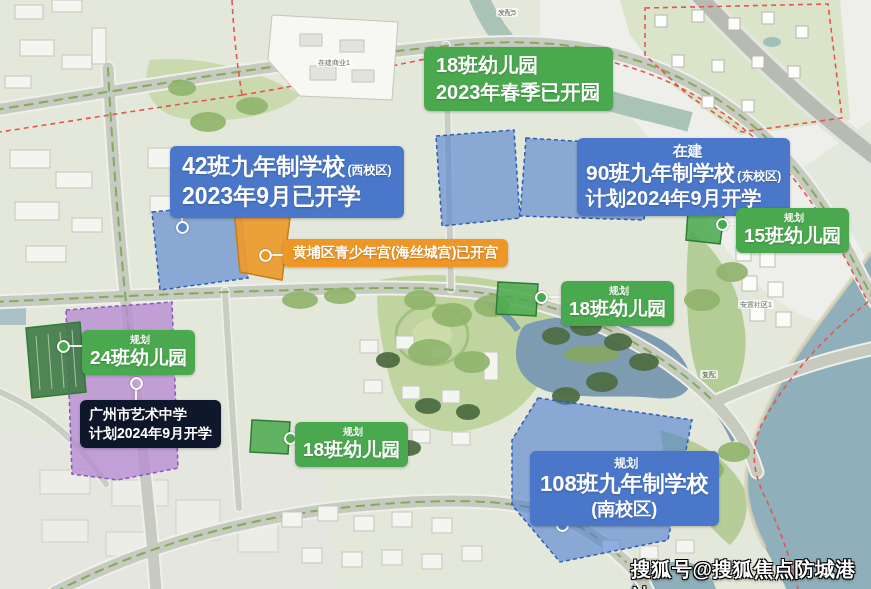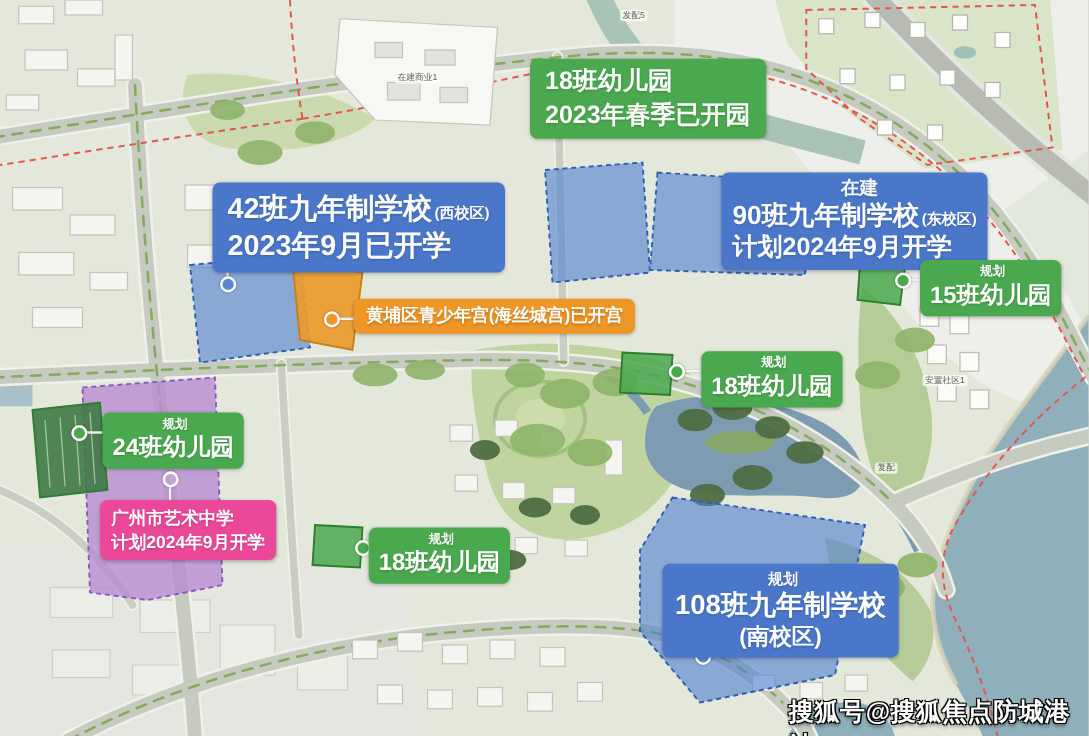--- a/index.html
+++ b/index.html
@@ -6,21 +6,21 @@
   .stage{position:relative;width:871px;height:589px;overflow:hidden;
          font-family:"Liberation Sans","DejaVu Sans",sans-serif;background:#e4e8da;}
   .stage svg{position:absolute;left:0;top:0;}
   
   .co{position:absolute;border-radius:6px;color:#fff;font-weight:bold;
       box-shadow:0 1px 3px rgba(0,0,0,.25);text-shadow:0 1px 2px rgba(0,0,0,.2);
       display:flex;align-items:center;white-space:nowrap;box-sizing:border-box;flex-direction:column;}
   .co.green{background:#4aa94e;}
   .co.blue{background:#4a77c9;}
   .co.orange{background:#ee9626;align-items:flex-end;}
-  .co.purple{background:#ec4899;}
+  .co.purple{background:#0f172a;}
   .co .col{display:flex;flex-direction:column;align-items:flex-start;}
   .co .tag{width:12px;font-size:10px;line-height:1.1;word-break:break-all;
            margin-right:5px;font-weight:bold;opacity:.95;}
   .co .suffix{font-size:12px;font-weight:bold;margin-left:2px;}
   .ln{display:flex;align-items:baseline;}
   
   #co-kg18top{left:424px;top:47px;padding:5px 12px;font-size:20px;line-height:1.35;}
   #co-sch90{left:577px;top:114px;padding:5px 9px;font-size:21px;line-height:1.25;margin-top:24px;}
   #co-sch90 .tag{width:16px;font-size:15px;margin-right:6px;}
   #co-sch90 .l2{font-size:20px;}

